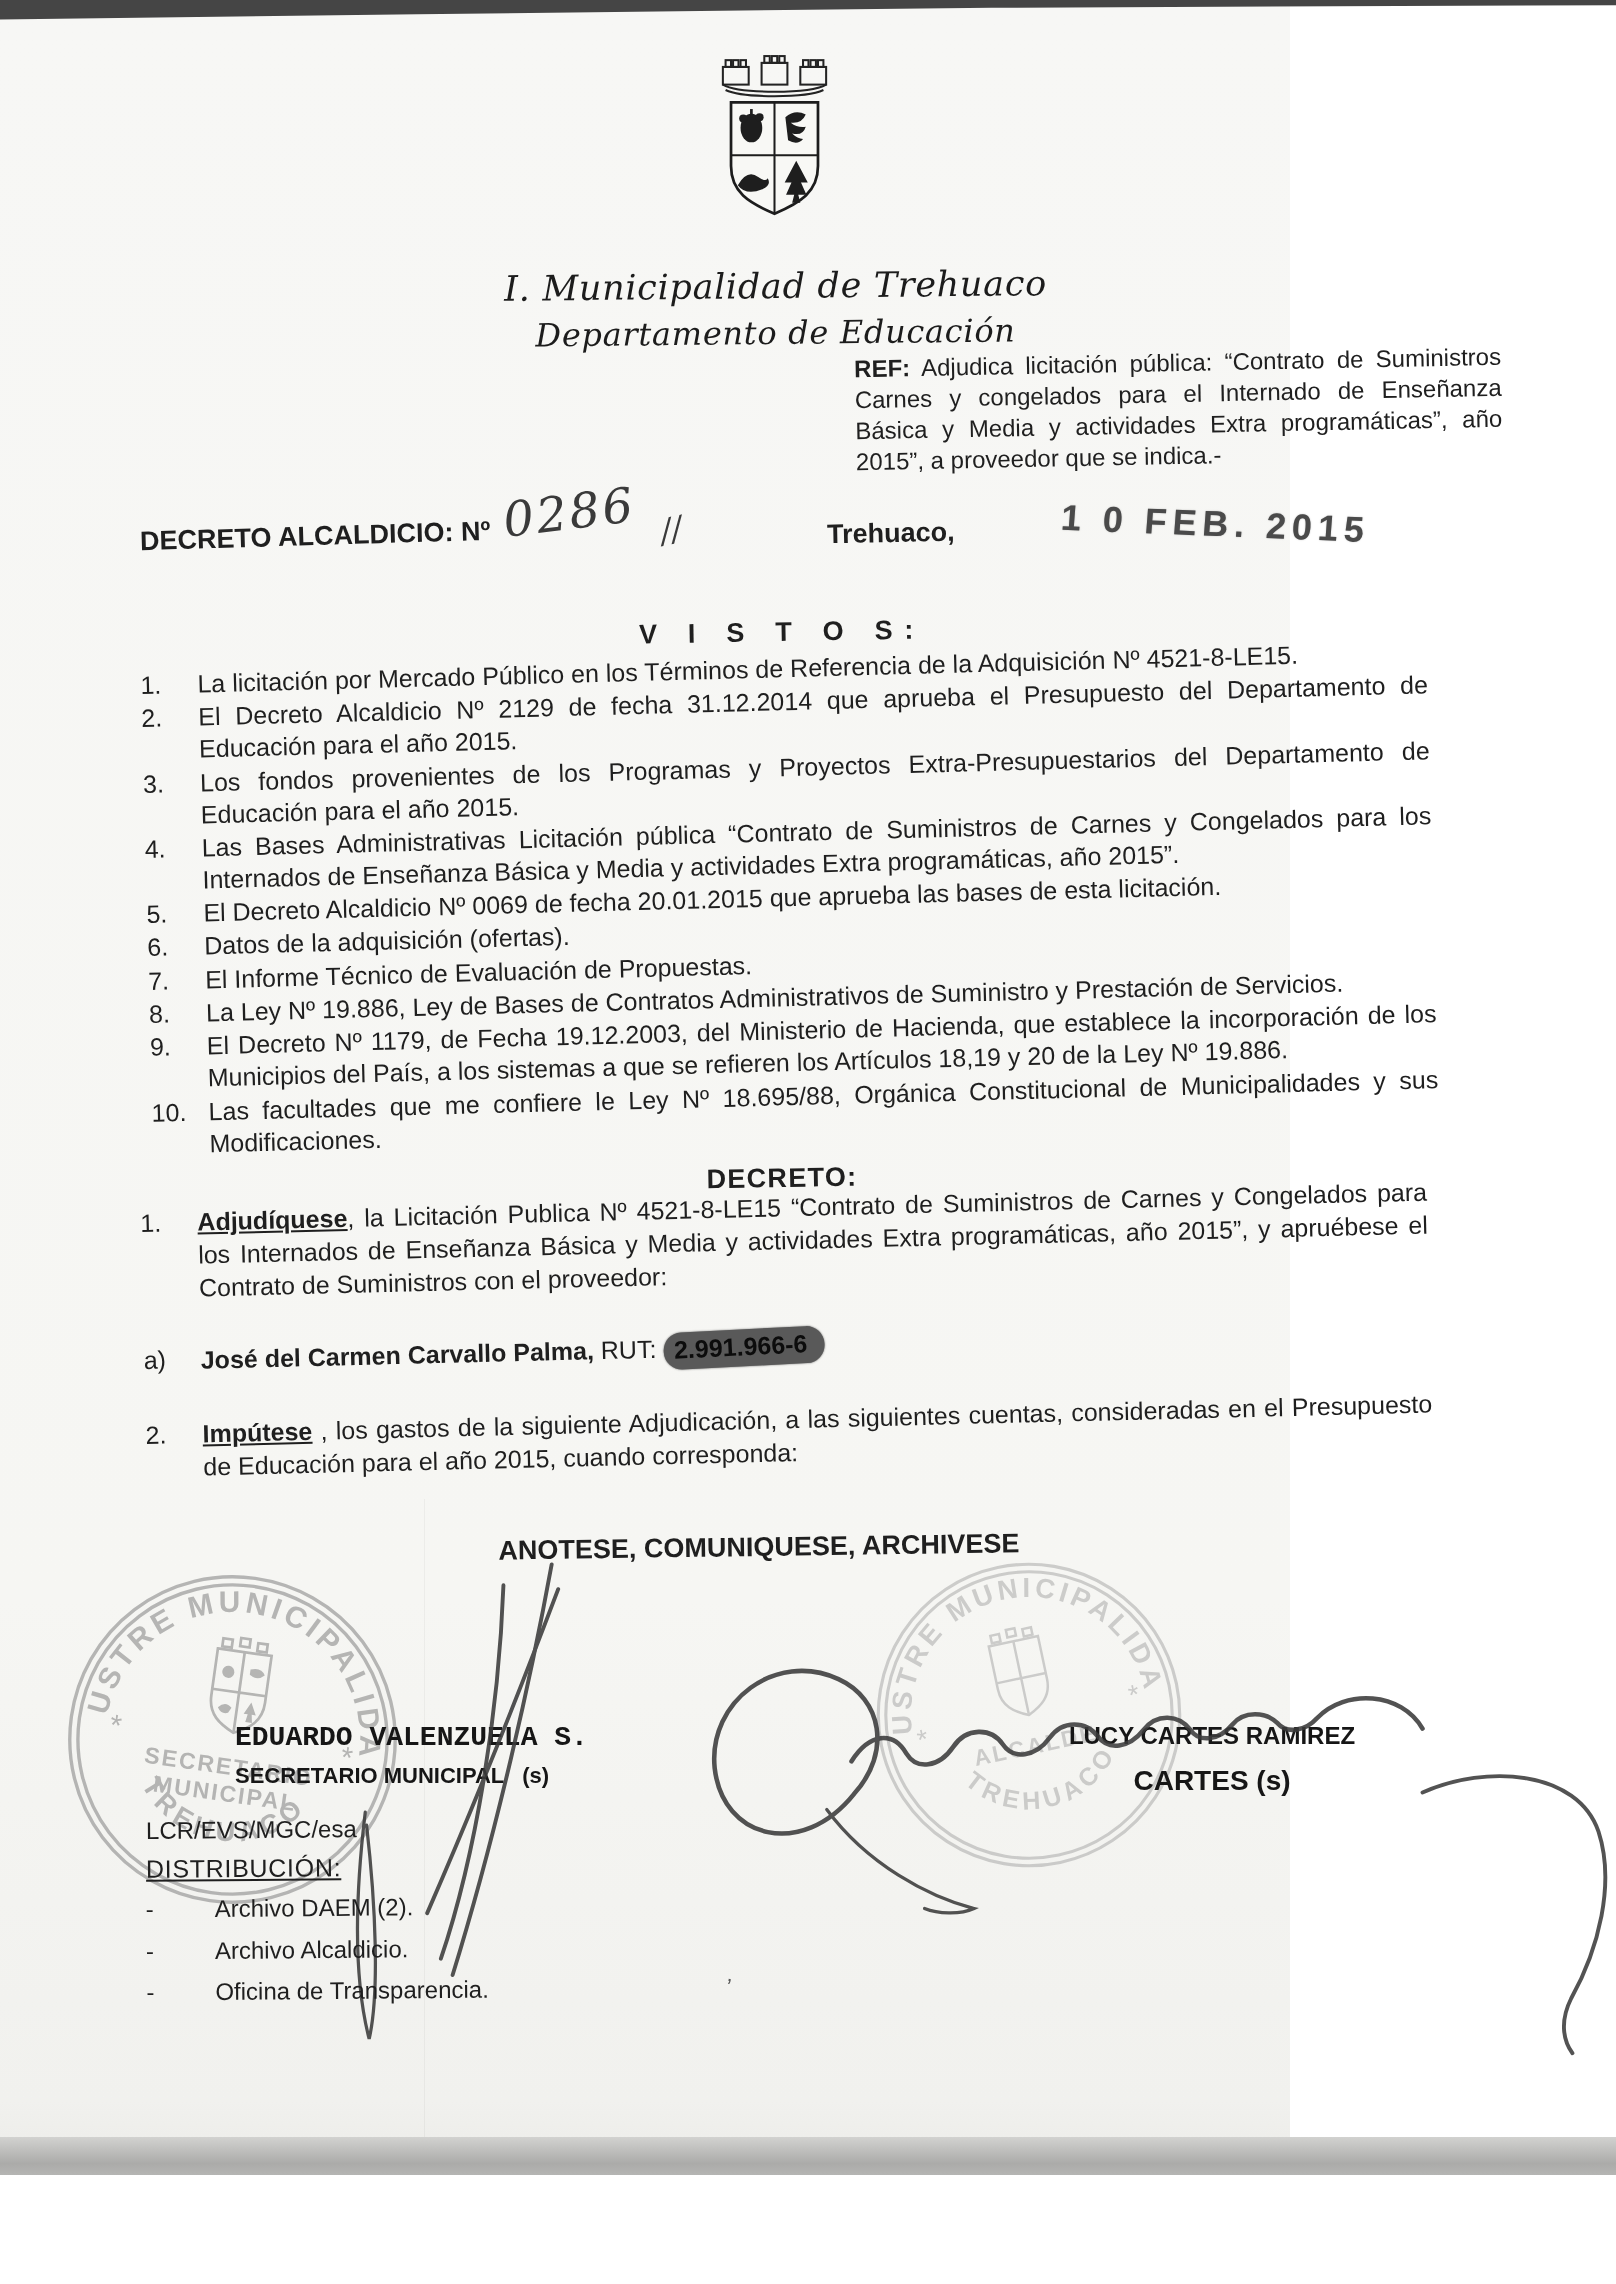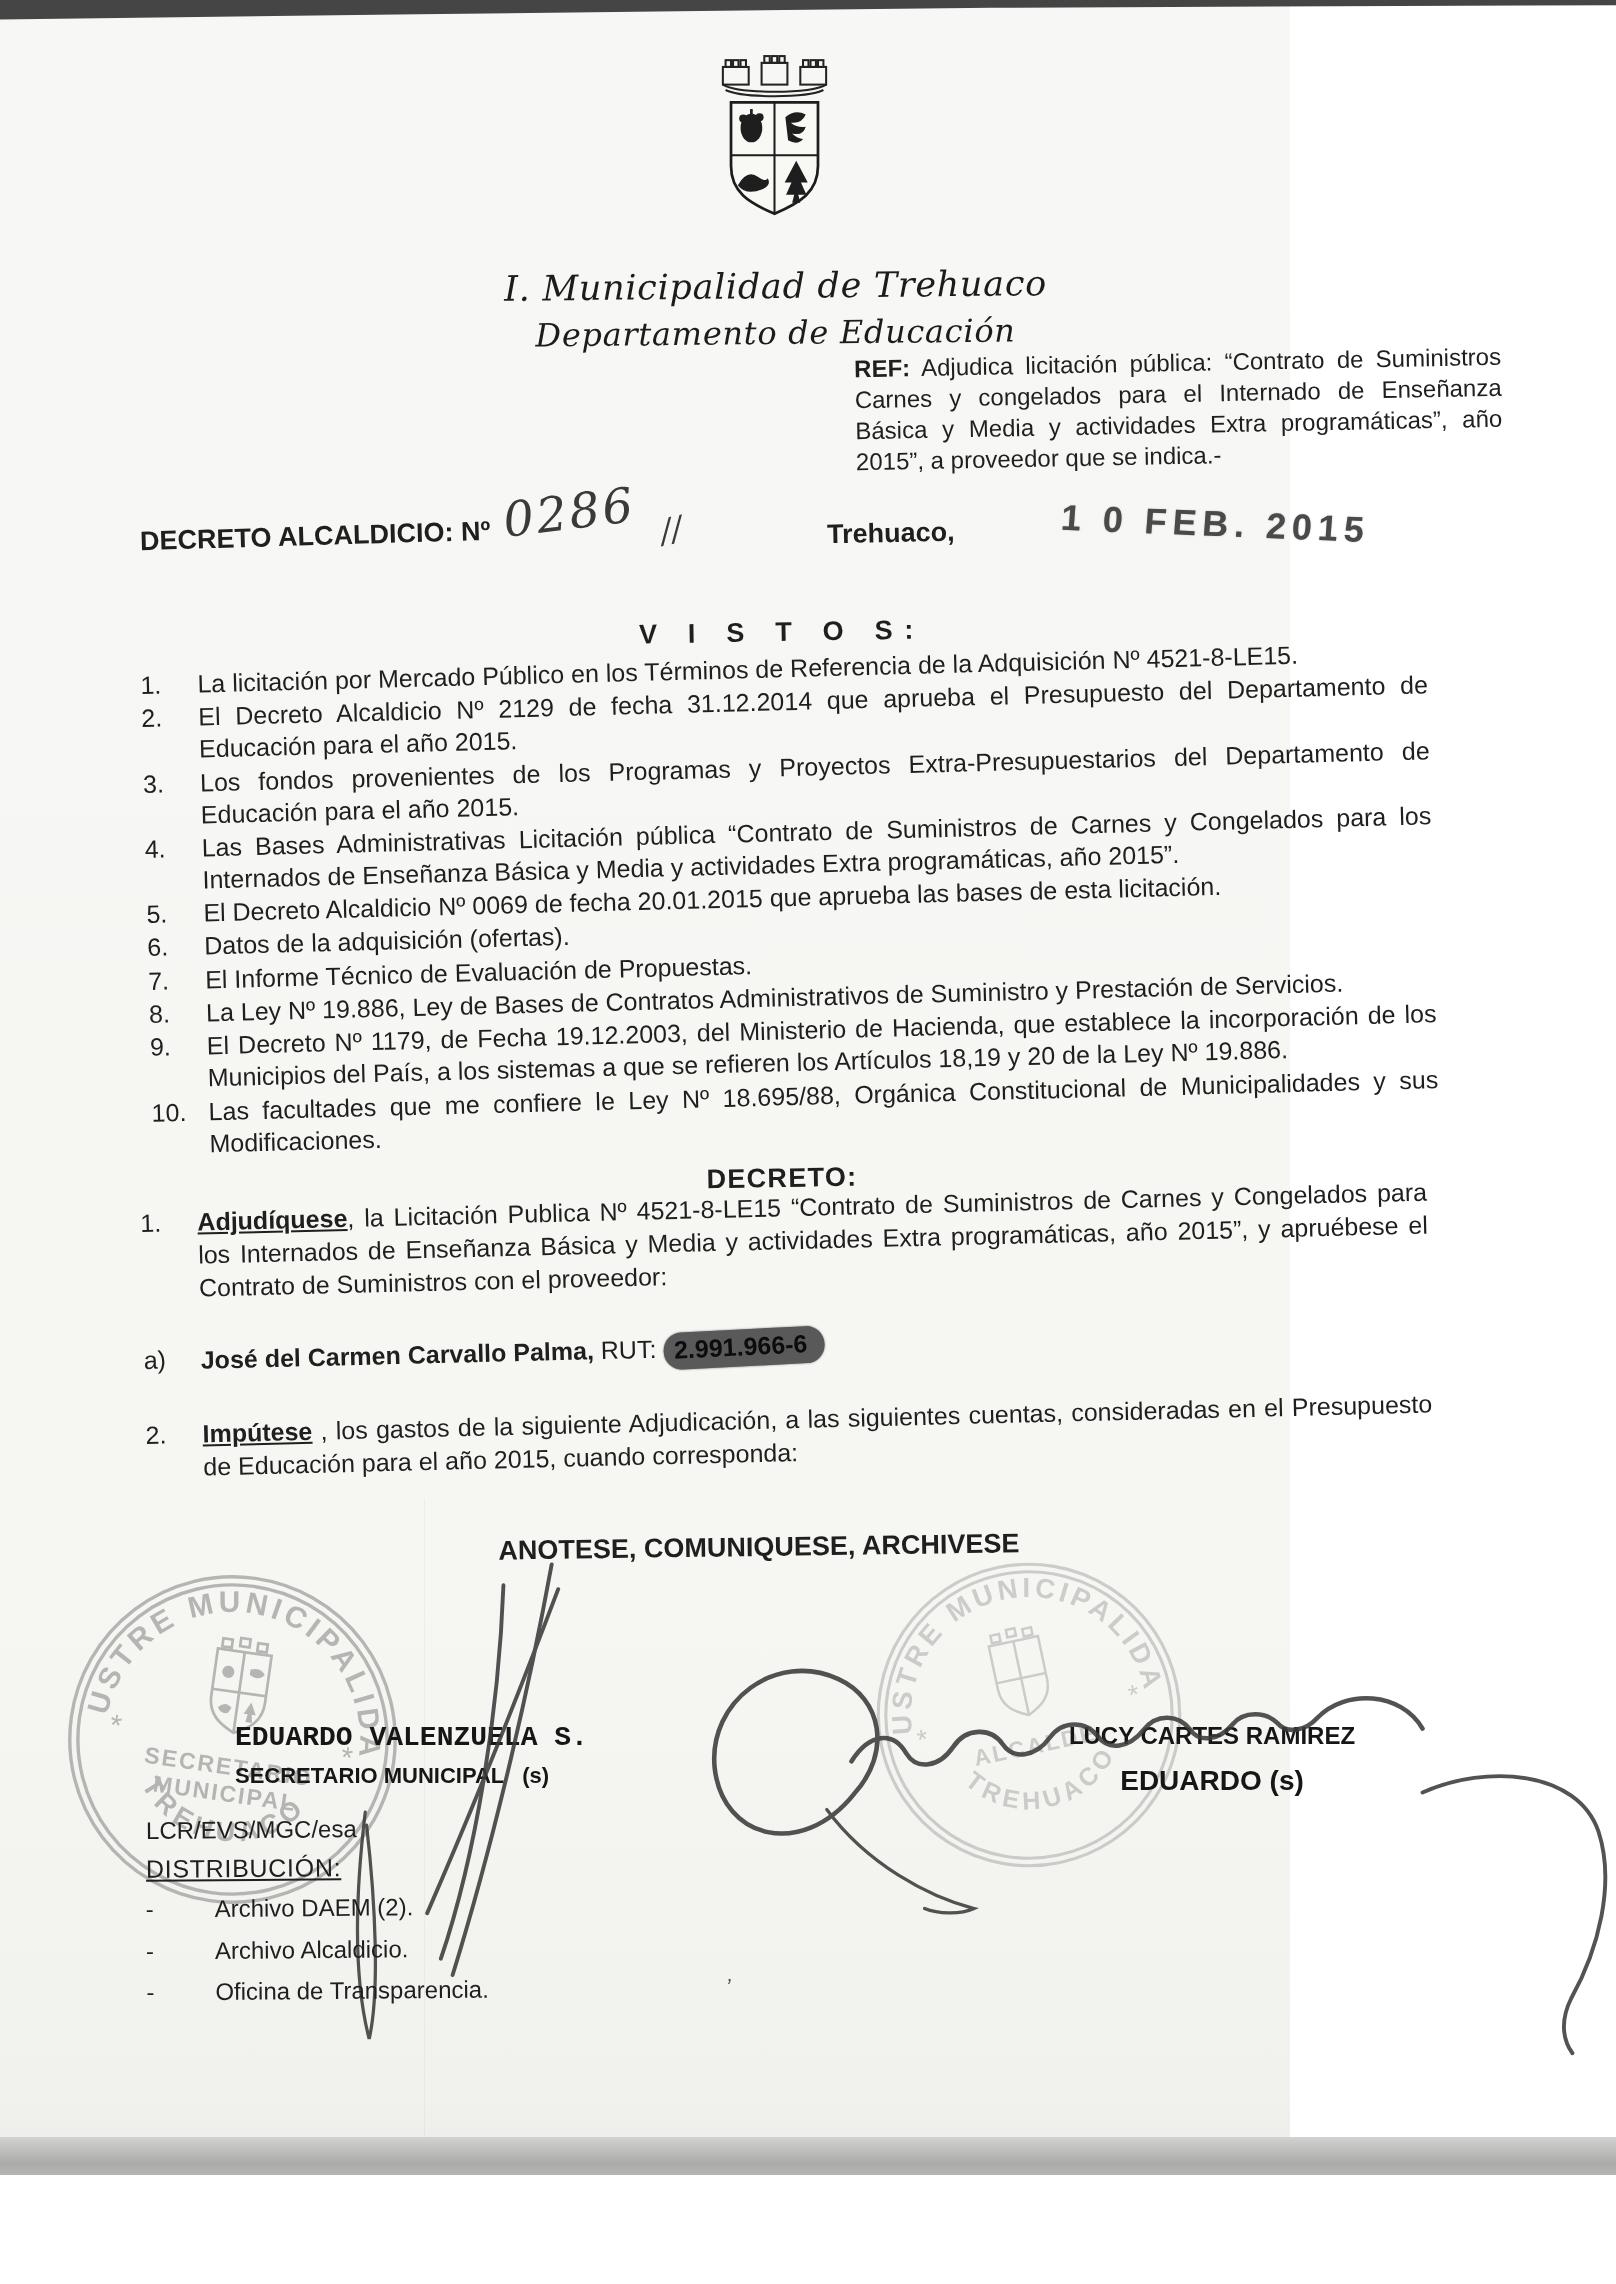--- a/index.html
+++ b/index.html
@@ -326,21 +326,21 @@
       <rect x="216" y="114" width="14" height="12"></rect>
       <rect x="242" y="110" width="14" height="12"></rect>
       <rect x="268" y="114" width="14" height="12"></rect>
     </g>
     <text x="250" y="312" text-anchor="middle" font-size="36" font-weight="bold" fill="#9a9a9a" letter-spacing="4" font-family="Liberation Sans, sans-serif">ALCALDE</text>
   </svg>
 
   <div class="sig-name-left">EDUARDO VALENZUELA S.</div>
   <div class="sig-title-left">SECRETARIO MUNICIPAL   (s)</div>
   <div class="sig-name-right">LUCY CARTES RAMIREZ</div>
-  <div class="sig-title-right">EDUARDO (s)</div>
+  <div class="sig-title-right">CARTES (s)</div>
 
   <svg class="sig-strokes" viewBox="0 0 2480 3504">
     <g stroke="#3b3b3b" stroke-width="6" fill="none" stroke-linecap="round" opacity="0.88">
       <path d="M 846 2400 C 815 2570 762 2810 694 3030"></path>
       <path d="M 655 2935 C 738 2745 808 2565 856 2438"></path>
       <path d="M 772 2432 C 765 2625 730 2845 676 3005"></path>
       <path d="M 560 2780 C 545 2905 542 3035 566 3128 C 582 3058 576 2922 562 2800" stroke-width="5"></path>
       <path d="M 1310 2752 C 1230 2852 1108 2822 1096 2712 C 1086 2610 1190 2532 1286 2576 C 1352 2606 1368 2688 1310 2752" stroke-width="7"></path>
       <path d="M 1306 2702 c 28 -44 64 -46 84 -12 c 16 26 50 22 72 -10 c 20 -30 58 -30 76 -4 c 16 24 50 20 72 -10 c 20 -28 56 -26 74 -2 c 16 22 48 18 70 -10 c 20 -26 54 -24 72 0 c 14 20 44 16 64 -8 c 18 -22 52 -20 70 -2 c 14 16 42 12 60 -8 c 44 -46 130 -40 162 16" stroke-width="7"></path>
       <path d="M 2182 2750 C 2280 2706 2420 2716 2452 2810 C 2478 2890 2452 2990 2410 3066 C 2394 3098 2396 3128 2412 3150" stroke-width="6"></path>

